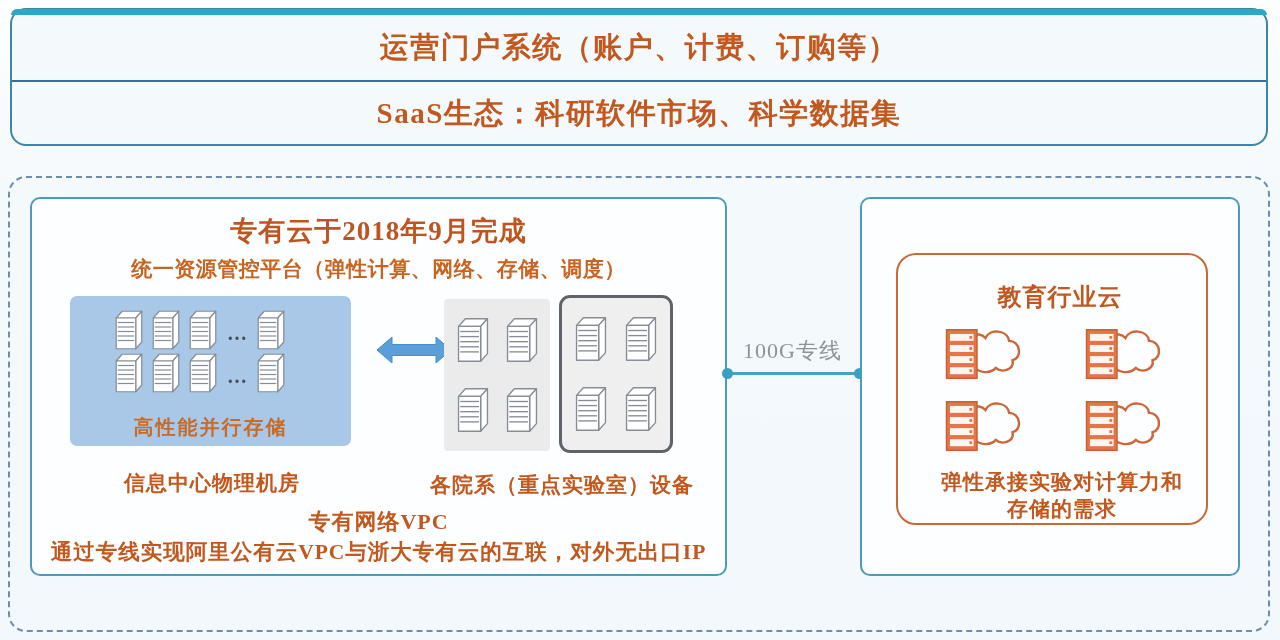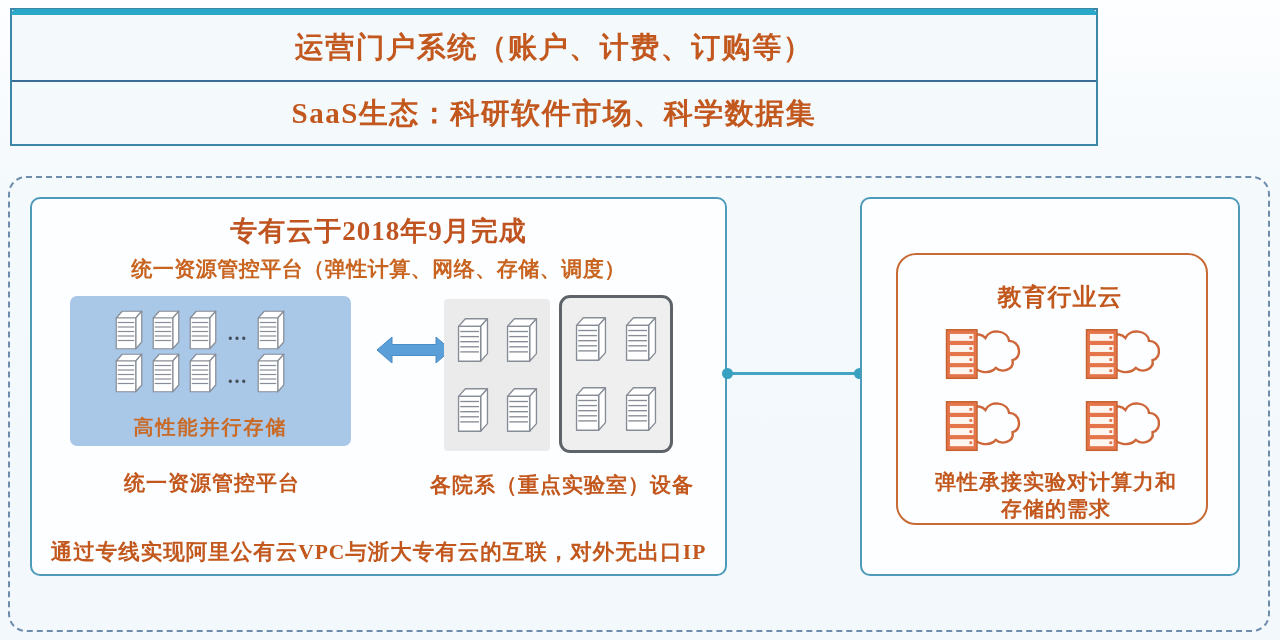--- a/index.html
+++ b/index.html
@@ -2,22 +2,22 @@
 <html lang="zh"><head>
 <meta charset="utf-8">
 <style>
   html,body{margin:0;padding:0;}
   body{width:1280px;height:640px;overflow:hidden;
        font-family:"Liberation Serif","DejaVu Serif",serif;}
   .stage{position:relative;width:1280px;height:640px;
          background:linear-gradient(180deg,#fdfeff 0%,#f4f9fc 30%,#f2f8fc 100%);}
 
   
-  .top-banner{position:absolute;left:10px;top:8px;width:1088px;height:138px;
-    background:#f4f9fc;border:2px solid #3c86a8;border-radius:0;box-sizing:border-box;}
+  .top-banner{position:absolute;left:10px;top:8px;width:1258px;height:138px;
+    background:#f4f9fc;border:2px solid #3c86a8;border-radius:16px;box-sizing:border-box;}
   .top-banner::before{content:"";position:absolute;left:-1px;top:-1px;right:-1px;height:6px;
     background:#29a8c8;border-radius:7px 7px 0 0;}
   .banner-row{position:absolute;left:0;width:100%;display:flex;
     align-items:center;justify-content:center;box-sizing:border-box;}
   .banner-row.r1{top:6px;height:66px;border-bottom:2px solid #3a6e99;}
   .banner-row.r2{top:74px;height:60px;}
   .banner-text{color:#c2581e;font-size:29px;font-weight:700;letter-spacing:1.5px;}
 
   
   .dashed-zone{position:absolute;left:8px;top:176px;width:1262px;height:456px;
@@ -74,21 +74,21 @@
 
   
   .edu-box{position:absolute;left:34px;top:54px;width:312px;height:272px;
     border:2.5px solid #c86a36;border-radius:20px;box-sizing:border-box;}
   .edu-title{position:absolute;left:8px;top:26px;width:100%;text-align:center;
     color:#c2581e;font-size:24px;font-weight:700;letter-spacing:1px;}
   .cloud-grid{position:absolute;left:16px;top:64px;width:280px;height:140px;
     display:grid;grid-template-columns:1fr 1fr;grid-template-rows:1fr 1fr;
     justify-items:center;align-items:center;row-gap:4px;}
   .cloud-grid .csrv{width:112px;height:66px;}
-  .edu-note{position:absolute;left:4px;top:214px;width:100%;text-align:center;
+  .edu-note{position:absolute;left:10px;top:214px;width:100%;text-align:center;
     color:#c2581e;font-size:21px;font-weight:700;line-height:1.3;letter-spacing:1px;}
 </style>
 </head>
 <body>
 
 <div class="stage">
 
   <div class="top-banner">
     <div class="banner-row r1">
       <span class="banner-text">运营门户系统（账户、计费、订购等）</span>
@@ -288,25 +288,27 @@
     <rect x="3" y="12" width="26" height="41"></rect>
     <line x1="5" y1="18" x2="27" y2="18"></line>
     <line x1="5" y1="24" x2="27" y2="24"></line>
     <line x1="5" y1="30" x2="27" y2="30"></line>
     <line x1="5" y1="36" x2="27" y2="36"></line>
     <line x1="5" y1="42" x2="27" y2="42"></line>
   </svg>
         </div>
     </div>
 
-    <div class="pv-label lbl-room">统一资源管控平台</div>
+    <div class="pv-label lbl-room">信息中心物理机房</div>
     <div class="pv-label lbl-dept">各院系（重点实验室）设备</div>
+    <div class="pv-label lbl-vpc">专有网络VPC</div>
     <div class="pv-label lbl-note">通过专线实现阿里公有云VPC与浙大专有云的互联，对外无出口IP</div>
   </div>
 
+  <div class="link-label">100G专线</div>
   <div class="link-line"></div>
   <div class="link-dot left"></div>
   <div class="link-dot right"></div>
 
   <div class="cloud-box public-box">
     <div class="edu-box">
       <div class="edu-title">教育行业云</div>
       <div class="cloud-grid">
           <svg class="csrv" viewBox="0 0 120 95">
     <path d="M34 42 c-4 -18 18 -28 28 -16 c6 -14 32 -12 34 4 c16 0 20 24 5 28 c3 13 -15 19 -24 11 c-9 10 -30 7 -33 -6" fill="none" stroke="#cd673a" stroke-width="3.5" stroke-linecap="round"></path>

